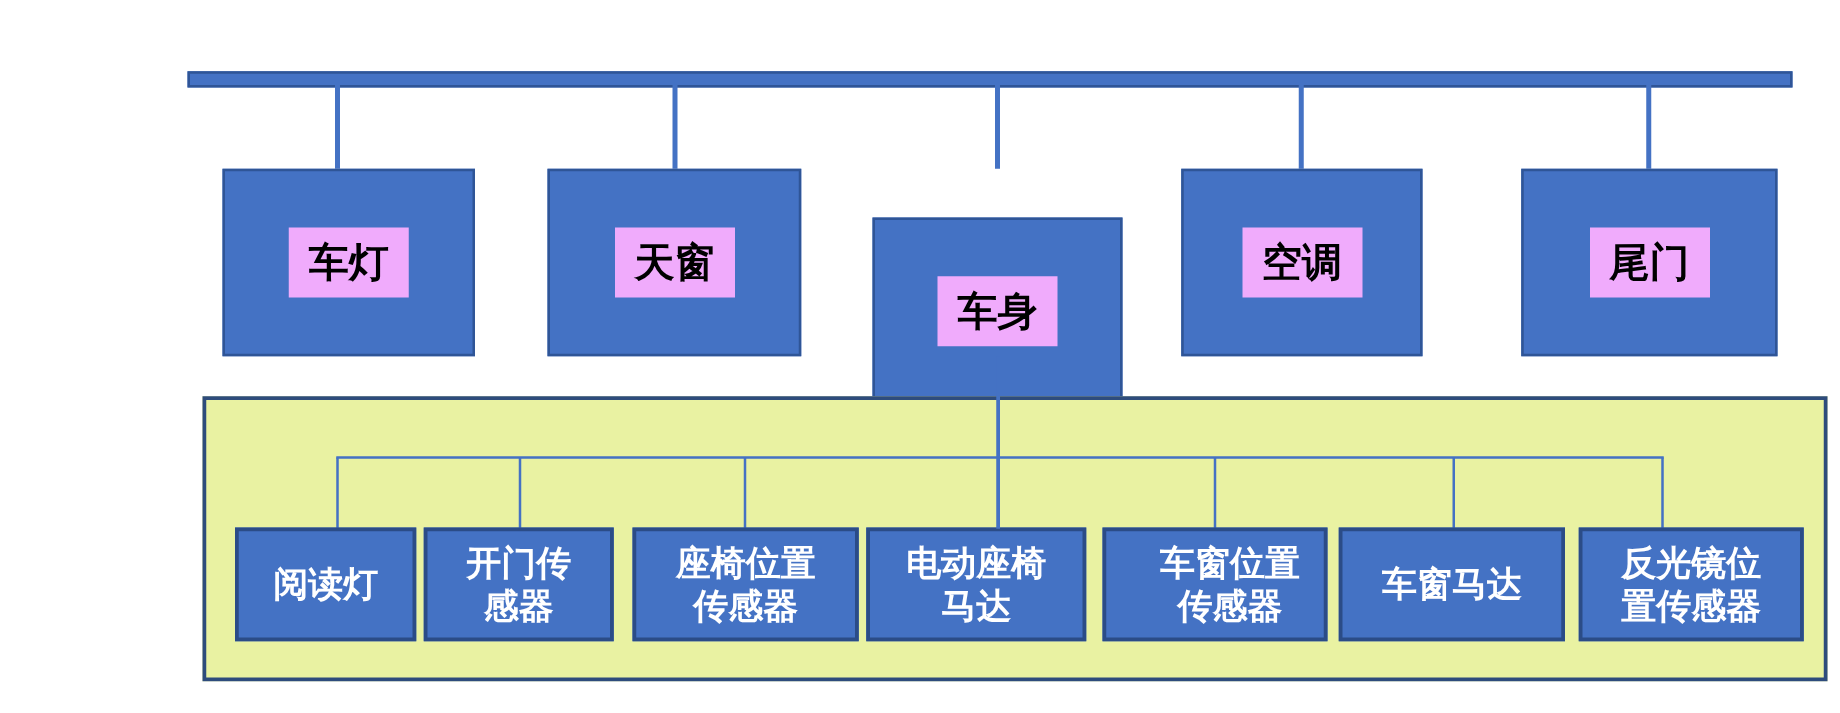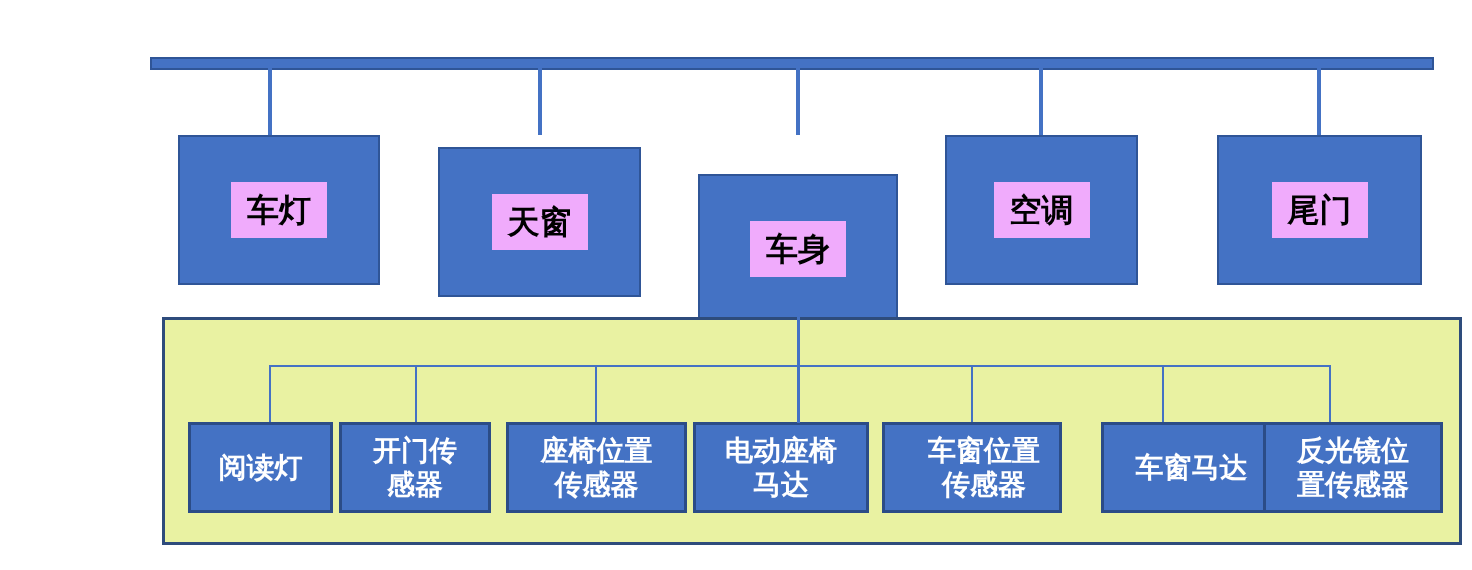--- a/index.html
+++ b/index.html
@@ -70,21 +70,21 @@
     position: absolute;
     top: 135px; height: 150px;
     background: var(--node-blue, #4472C4);
     border: 2px solid var(--border-main, #2F5597);
     box-sizing: border-box;
     display: flex;
     align-items: center;
     justify-content: center;
   }
   .ecu-1 { left: 178px; width: 202px; }
-  .ecu-2 { left: 438px; width: 203px; margin-top: 12px; }
+  .ecu-2 { left: 438px; width: 203px; }
   .ecu-3 { left: 698px; width: 200px; margin-top: 39px; }
   .ecu-4 { left: 945px; width: 193px; }
   .ecu-5 { left: 1217px; width: 205px; }
   .ecu-label {
     background: #f0abfc;
     color: var(--label-black, #000);
     font-size: 32px;
     font-weight: bold;
     padding: 12px 16px;
     line-height: 1.0;
@@ -146,21 +146,21 @@
     font-size: 28px;
     font-weight: bold;
     line-height: 1.2;
     z-index: 4;
   }
   .lin-1 { left: 188px; width: 145px; }
   .lin-2 { left: 339px; width: 152px; }
   .lin-3 { left: 506px; width: 181px; }
   .lin-4 { left: 693px; width: 176px; }
   .lin-5 { left: 882px; width: 180px; padding-left: 24px; }
-  .lin-6 { left: 1071px; width: 181px; margin-left: 30px; }
+  .lin-6 { left: 1071px; width: 181px; }
   .lin-7 { left: 1263px; width: 180px; }
 </style>
 </head>
 <body>
 
 <div class="canvas">
 
 
 
   <div class="can-bar"></div>

